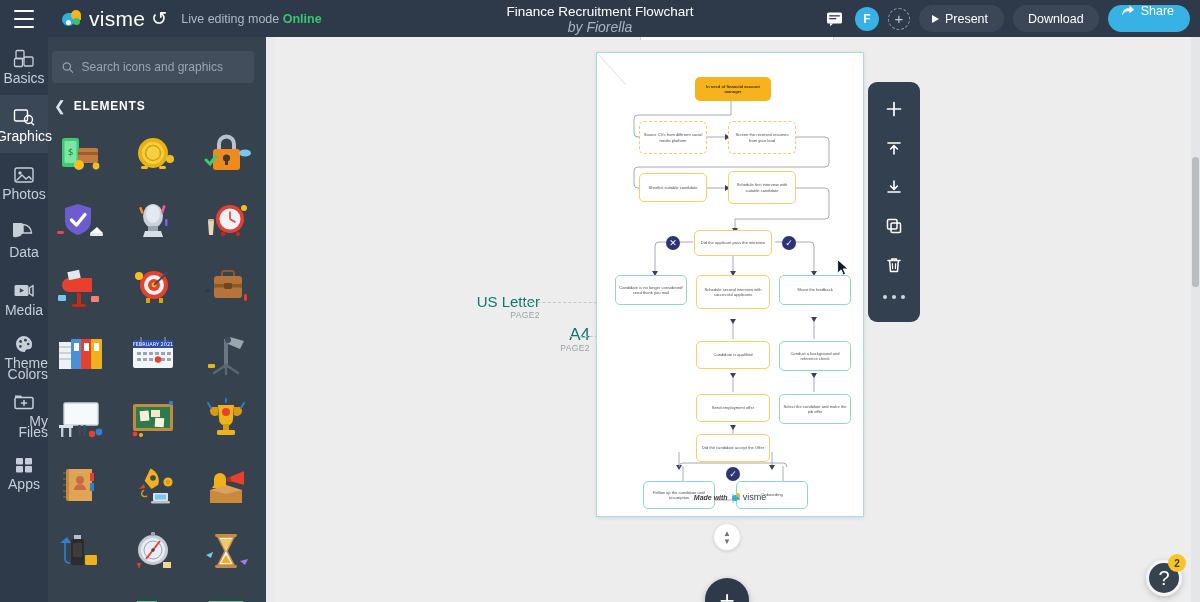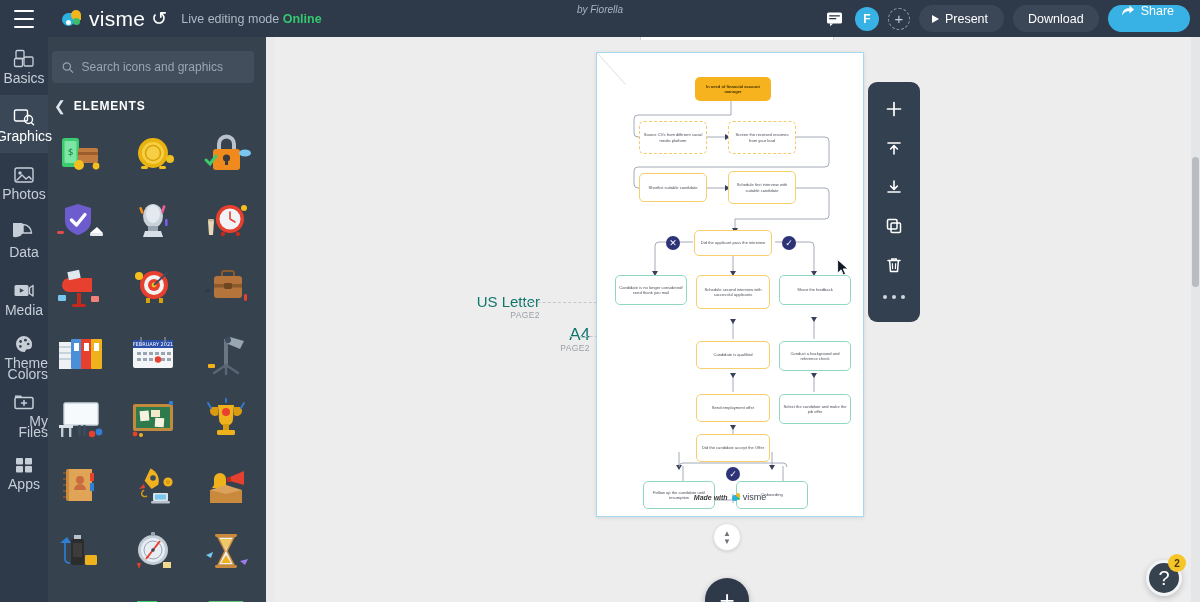--- a/index.html
+++ b/index.html
@@ -26,21 +26,21 @@
   .lm2 { width: 10px; height: 10px; border-radius: 10px 10px 0 10px; background:#f2b61c; left:9px; top:1px; }
   .lm3 { width: 7px; height: 7px; border-radius: 50%; background:#3bbf6e; left:11px; top:9px; }
   .lm4 { width: 5px; height: 5px; border-radius: 50%; background:#fff; left:4px; top:11px; }
   .logo-text { color:#fff; font-size: 21px; font-weight: 400; letter-spacing: .3px; }
   .undo-icon { color:#fff; font-size: 19px; margin-left: 6px; cursor:pointer; line-height:1; }
   .live-mode { margin-left: 14px; font-size: 12.5px; color:#aeb8c4; }
   .live-mode b { color:#36c76d; font-weight: 700; }
 
   .title-block { position:absolute; left:0; right:0; top:3px; text-align:center; pointer-events:none; }
   .doc-title { color:#fff; font-size: 13.5px; font-weight: 400; line-height: 17px; }
-  .doc-author { color:#aab3bf; font-size: 10px; font-style: italic; line-height: 14px; }
+  .doc-author { color:#aab3bf; font-size: 14px; font-style: italic; line-height: 14px; }
 
   .top-right { position:absolute; right: 10px; top: 0; height: 37px; display:flex; align-items:center; gap: 9px; }
   .cmt-icon { width: 22px; height: 22px; display:flex; align-items:center; justify-content:center; cursor:pointer; }
   .avatar {
     width: 24px; height: 24px; border-radius:50%; background:#38b1e4; color:#fff;
     font-size: 12px; font-weight: 700; display:flex; align-items:center; justify-content:center; cursor:pointer;
   }
   .add-user {
     width: 22px; height: 22px; border-radius:50%; border: 1px dashed #8b95a3;
     color:#c3cbd4; font-size: 15px; display:flex; align-items:center; justify-content:center; cursor:pointer; line-height:1;
@@ -200,20 +200,21 @@
       </div>
       <span class="logo-text">visme</span>
     </div>
     <span class="undo-icon">↺</span>
     <div class="live-mode">
       <span>Live editing mode</span>
       <b>Online</b>
     </div>
 
     <div class="title-block">
+      <div class="doc-title">Finance Recruitment Flowchart</div>
       <div class="doc-author">by Fiorella</div>
     </div>
 
     <div class="top-right">
       <div class="cmt-icon">
         <svg width="17" height="16" viewBox="0 0 17 16">
             <rect x="1" y="1.5" width="15" height="11" rx="1.6" fill="#fff"></rect>
             <path d="M4 12.5 L4 15.3 L7.2 12.5 Z" fill="#fff"></path>
             <rect x="3.2" y="4.2" width="10.6" height="1.3" fill="#2e3a4a"></rect>
             <rect x="3.2" y="7" width="7" height="1.3" fill="#2e3a4a"></rect>

